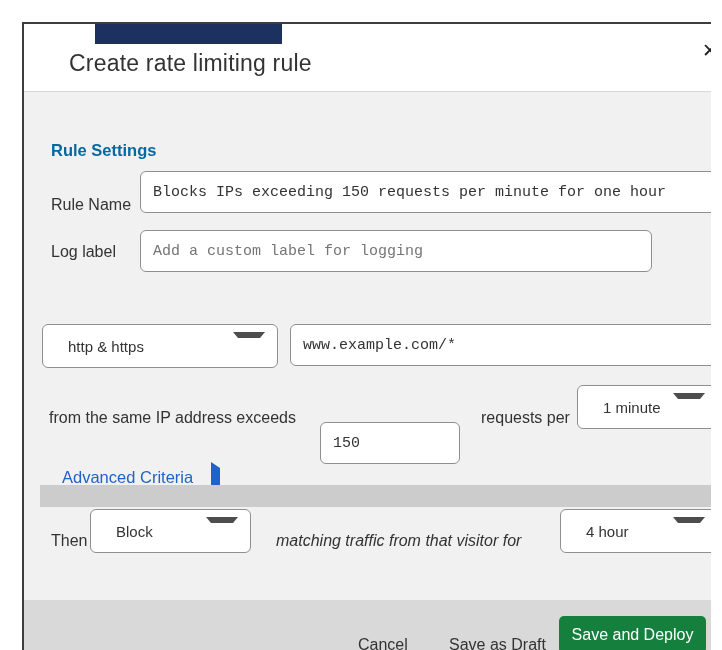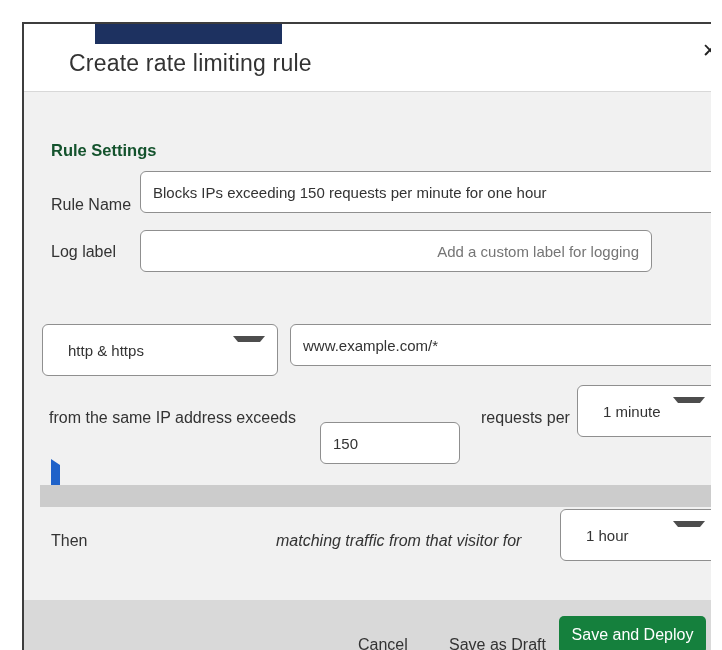--- a/index.html
+++ b/index.html
@@ -34,33 +34,33 @@
     display:flex; align-items:center; justify-content:center;
     font-size:19px; color:#222; cursor:pointer;
   }
 
   
   .lbl {
     position:absolute; font-size:16px; color:#333333; white-space:nowrap;
   }
   .section-heading {
     position:absolute; left:16px; top:106px;
-    font-size:16.5px; font-weight:700; color:#14532d;
+    font-size:16.5px; font-weight:700; color:#0369a1;
   }
   input.textbox {
     position:absolute; height:42px;
     background:#ffffff; border:1px solid #8f8f8f; border-radius:6px;
-    font-family:Liberation Sans, sans-serif;
+    font-family:Liberation Mono, monospace;
     font-size:15px; color:#333333; padding:0 12px;
     outline:none;
   }
   input.textbox::placeholder { color:#757575; opacity:1; }
 
   .select {
-    position:absolute; height:52px;
+    position:absolute; height:44px;
     background:#ffffff; border:1px solid #8f8f8f; border-radius:6px;
     display:flex; align-items:center; justify-content:space-between;
     padding:0 12px 0 14px; cursor:pointer;
   }
   .select .sel-value { font-size:15px; color:#333333; }
   .caret-down {
     width:0; height:0;
     border-left:5px solid transparent; border-right:5px solid transparent;
     border-top:6px solid #4d4d4d;
   }
@@ -110,47 +110,52 @@
     <div class="title">Create rate limiting rule</div>
     <div class="close-btn">✕</div>
   </div>
 
   <div class="section-heading">Rule Settings</div>
 
   <div class="lbl" style="left:16px; top:161px;">Rule Name</div>
   <input class="textbox" style="left: 116px; top: 147px; width: 578px;" value="Blocks IPs exceeding 150 requests per minute for one hour">
 
   <div class="lbl" style="left:16px; top:208px;">Log label</div>
-  <input class="textbox" style="left: 116px; top: 206px; width: 512px; text-align: right;" placeholder="Add a custom label for logging">
+  <input class="textbox" style="left: 116px; top: 206px; width: 512px;" placeholder="Add a custom label for logging">
 
 
   <div class="select" style="left:18px; top:300px; width:236px;">
     <span class="sel-value">http &amp; https</span>
     <span class="caret-down"></span>
   </div>
   <input class="textbox" style="left: 266px; top: 300px; width: 429px;" value="www.example.com/*">
 
   <div class="lbl" style="left:14px; top:374px;">from the same IP address exceeds</div>
   <input class="textbox" style="left: 296px; top: 361px; width: 140px; margin-top: 37px;" value="150">
   <div class="lbl" style="left:446px; top:374px;">requests per</div>
   <div class="select" style="left:553px; top:361px; width:141px;">
     <span class="sel-value">1 minute</span>
     <span class="caret-down"></span>
   </div>
 
   <div class="adv-link">
+    <span>Advanced Criteria</span>
     <span class="caret-right"></span>
   </div>
 
   <div class="divider"></div>
 
   <div class="lbl" style="left:16px; top:497px;">Then</div>
+  <div class="select" style="left:66px; top:485px; width:161px;">
+    <span class="sel-value">Block</span>
+    <span class="caret-down"></span>
+  </div>
   <div class="lbl" style="left:241px; top:497px;font-style:italic;">matching traffic from that visitor for</div>
   <div class="select" style="left:536px; top:485px; width:158px;">
-    <span class="sel-value">1 hour</span>
+    <span class="sel-value">4 hour</span>
     <span class="caret-down"></span>
   </div>
 
   <div class="footer"></div>
   <div class="footer-link cancel-link">Cancel</div>
   <div class="footer-link draft-link">Save as Draft</div>
   <button class="primary-btn">Save and Deploy</button>
 </div>
 
 </body></html>

